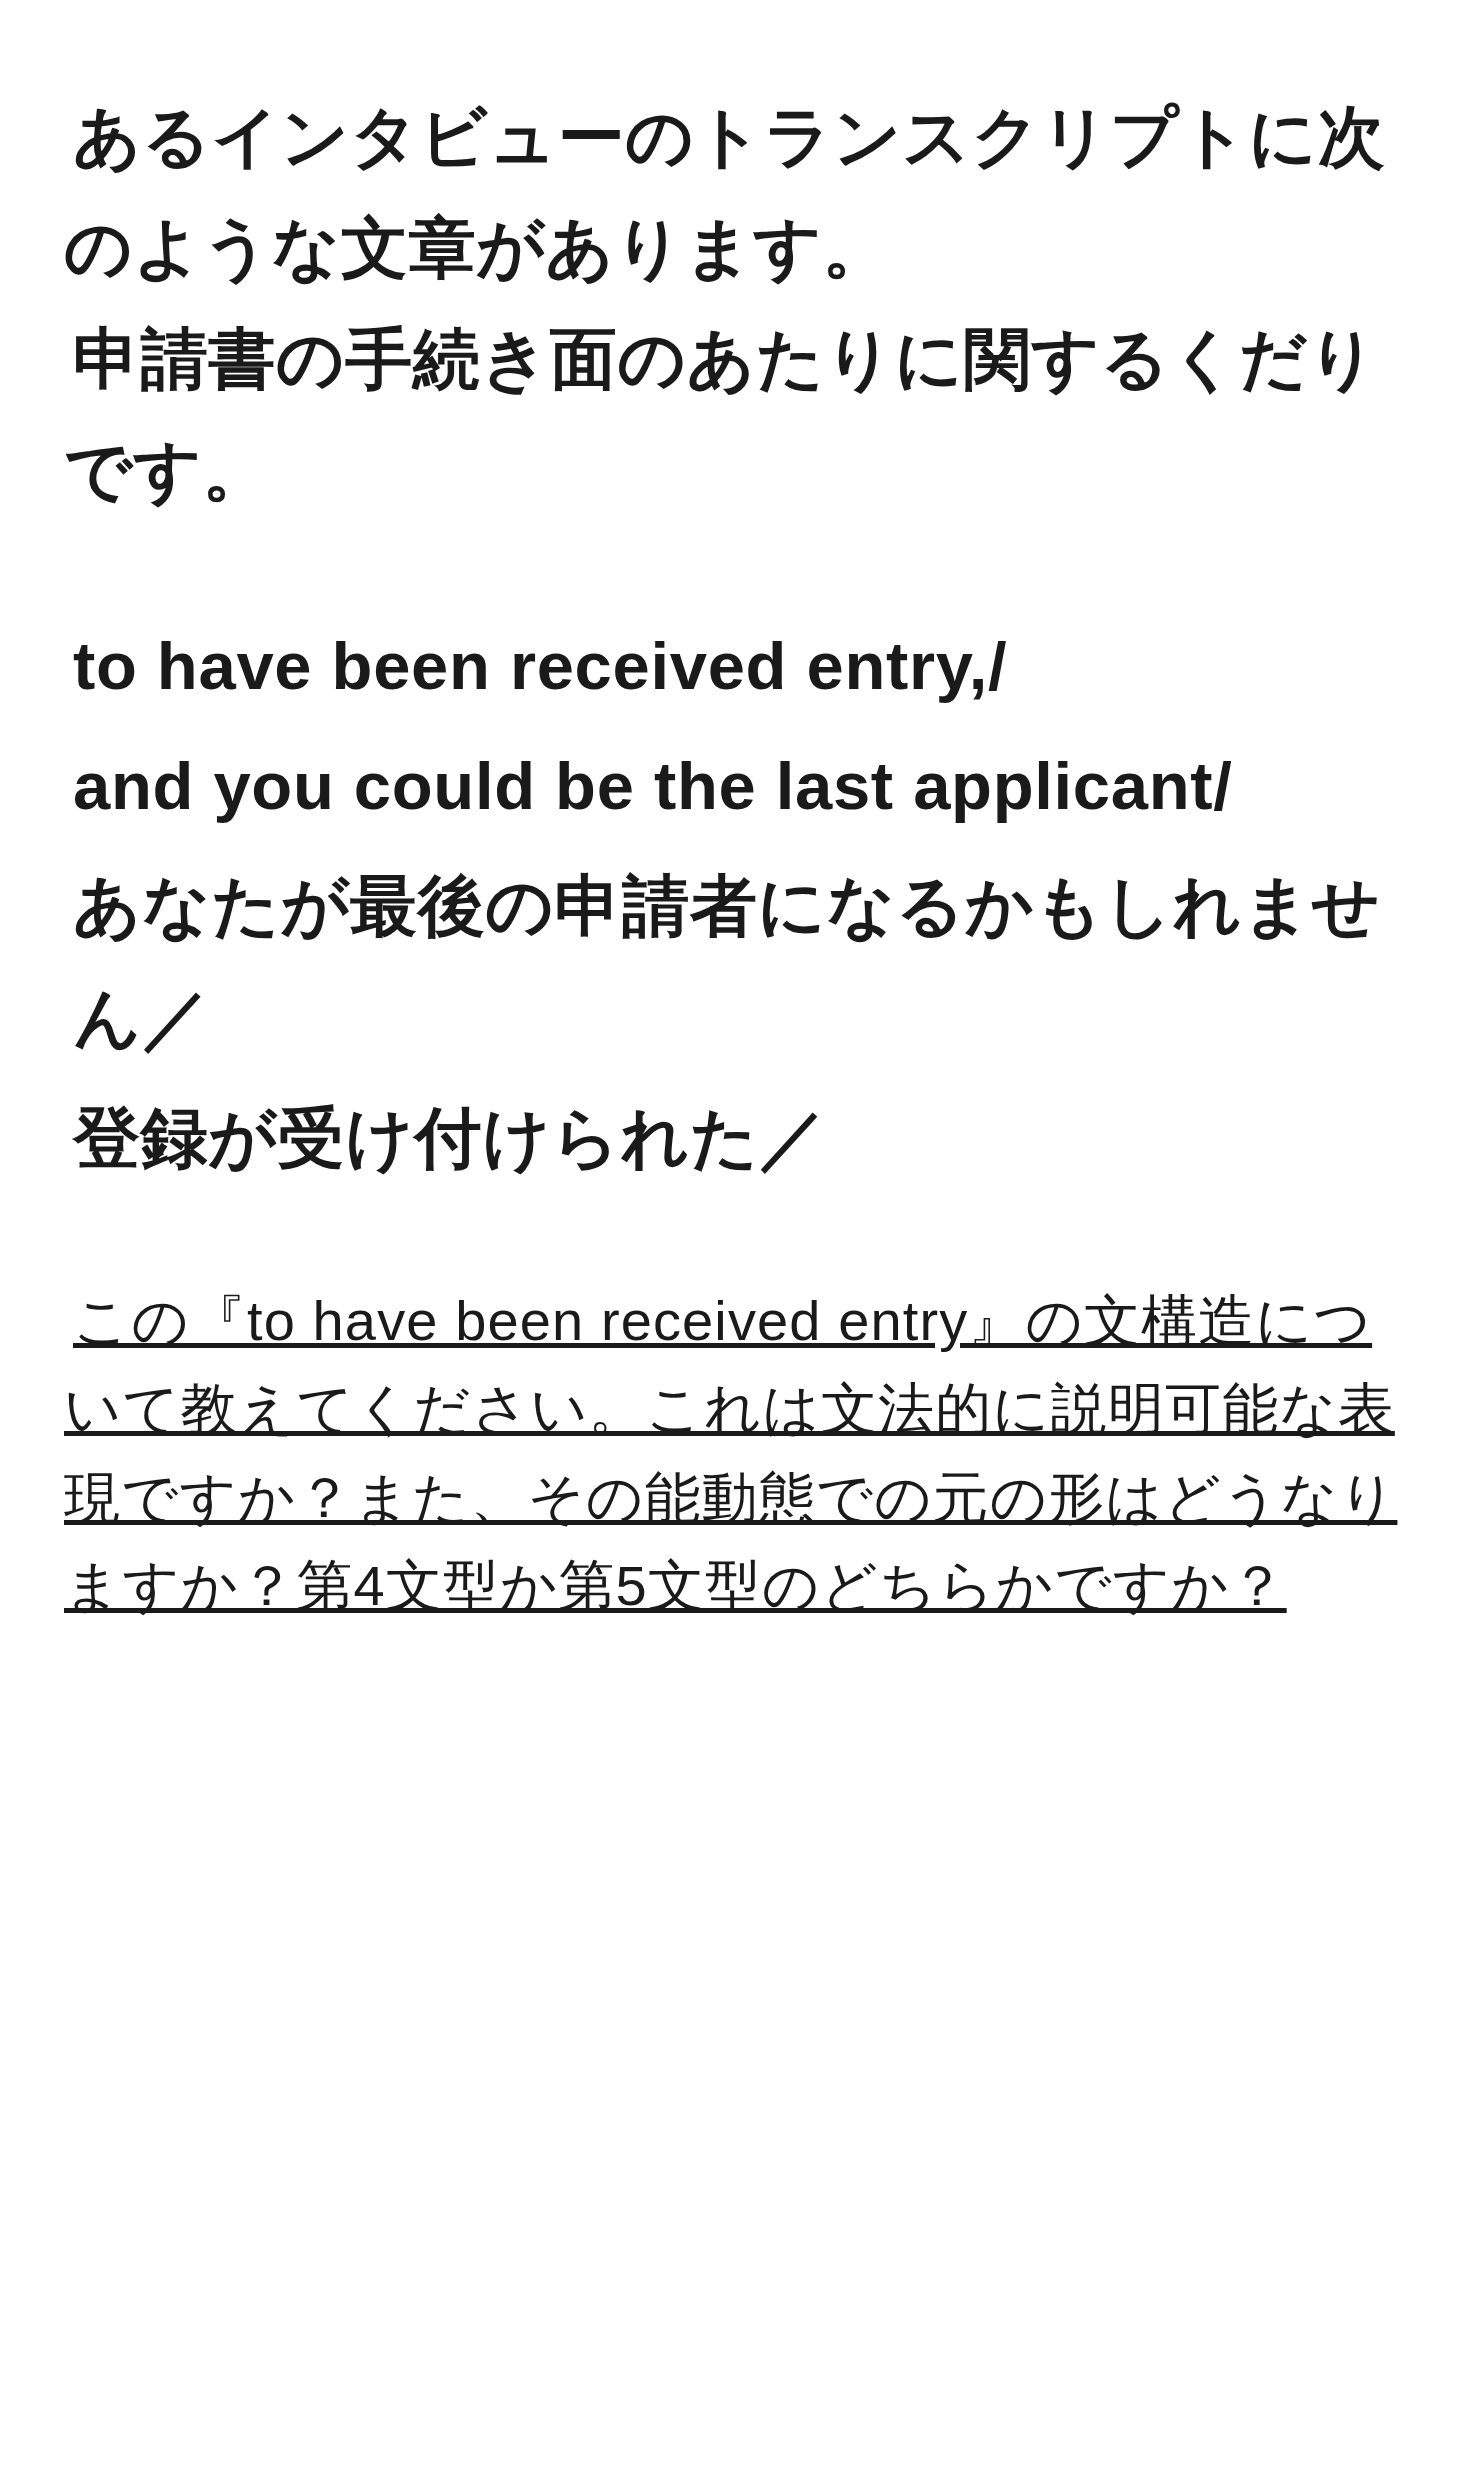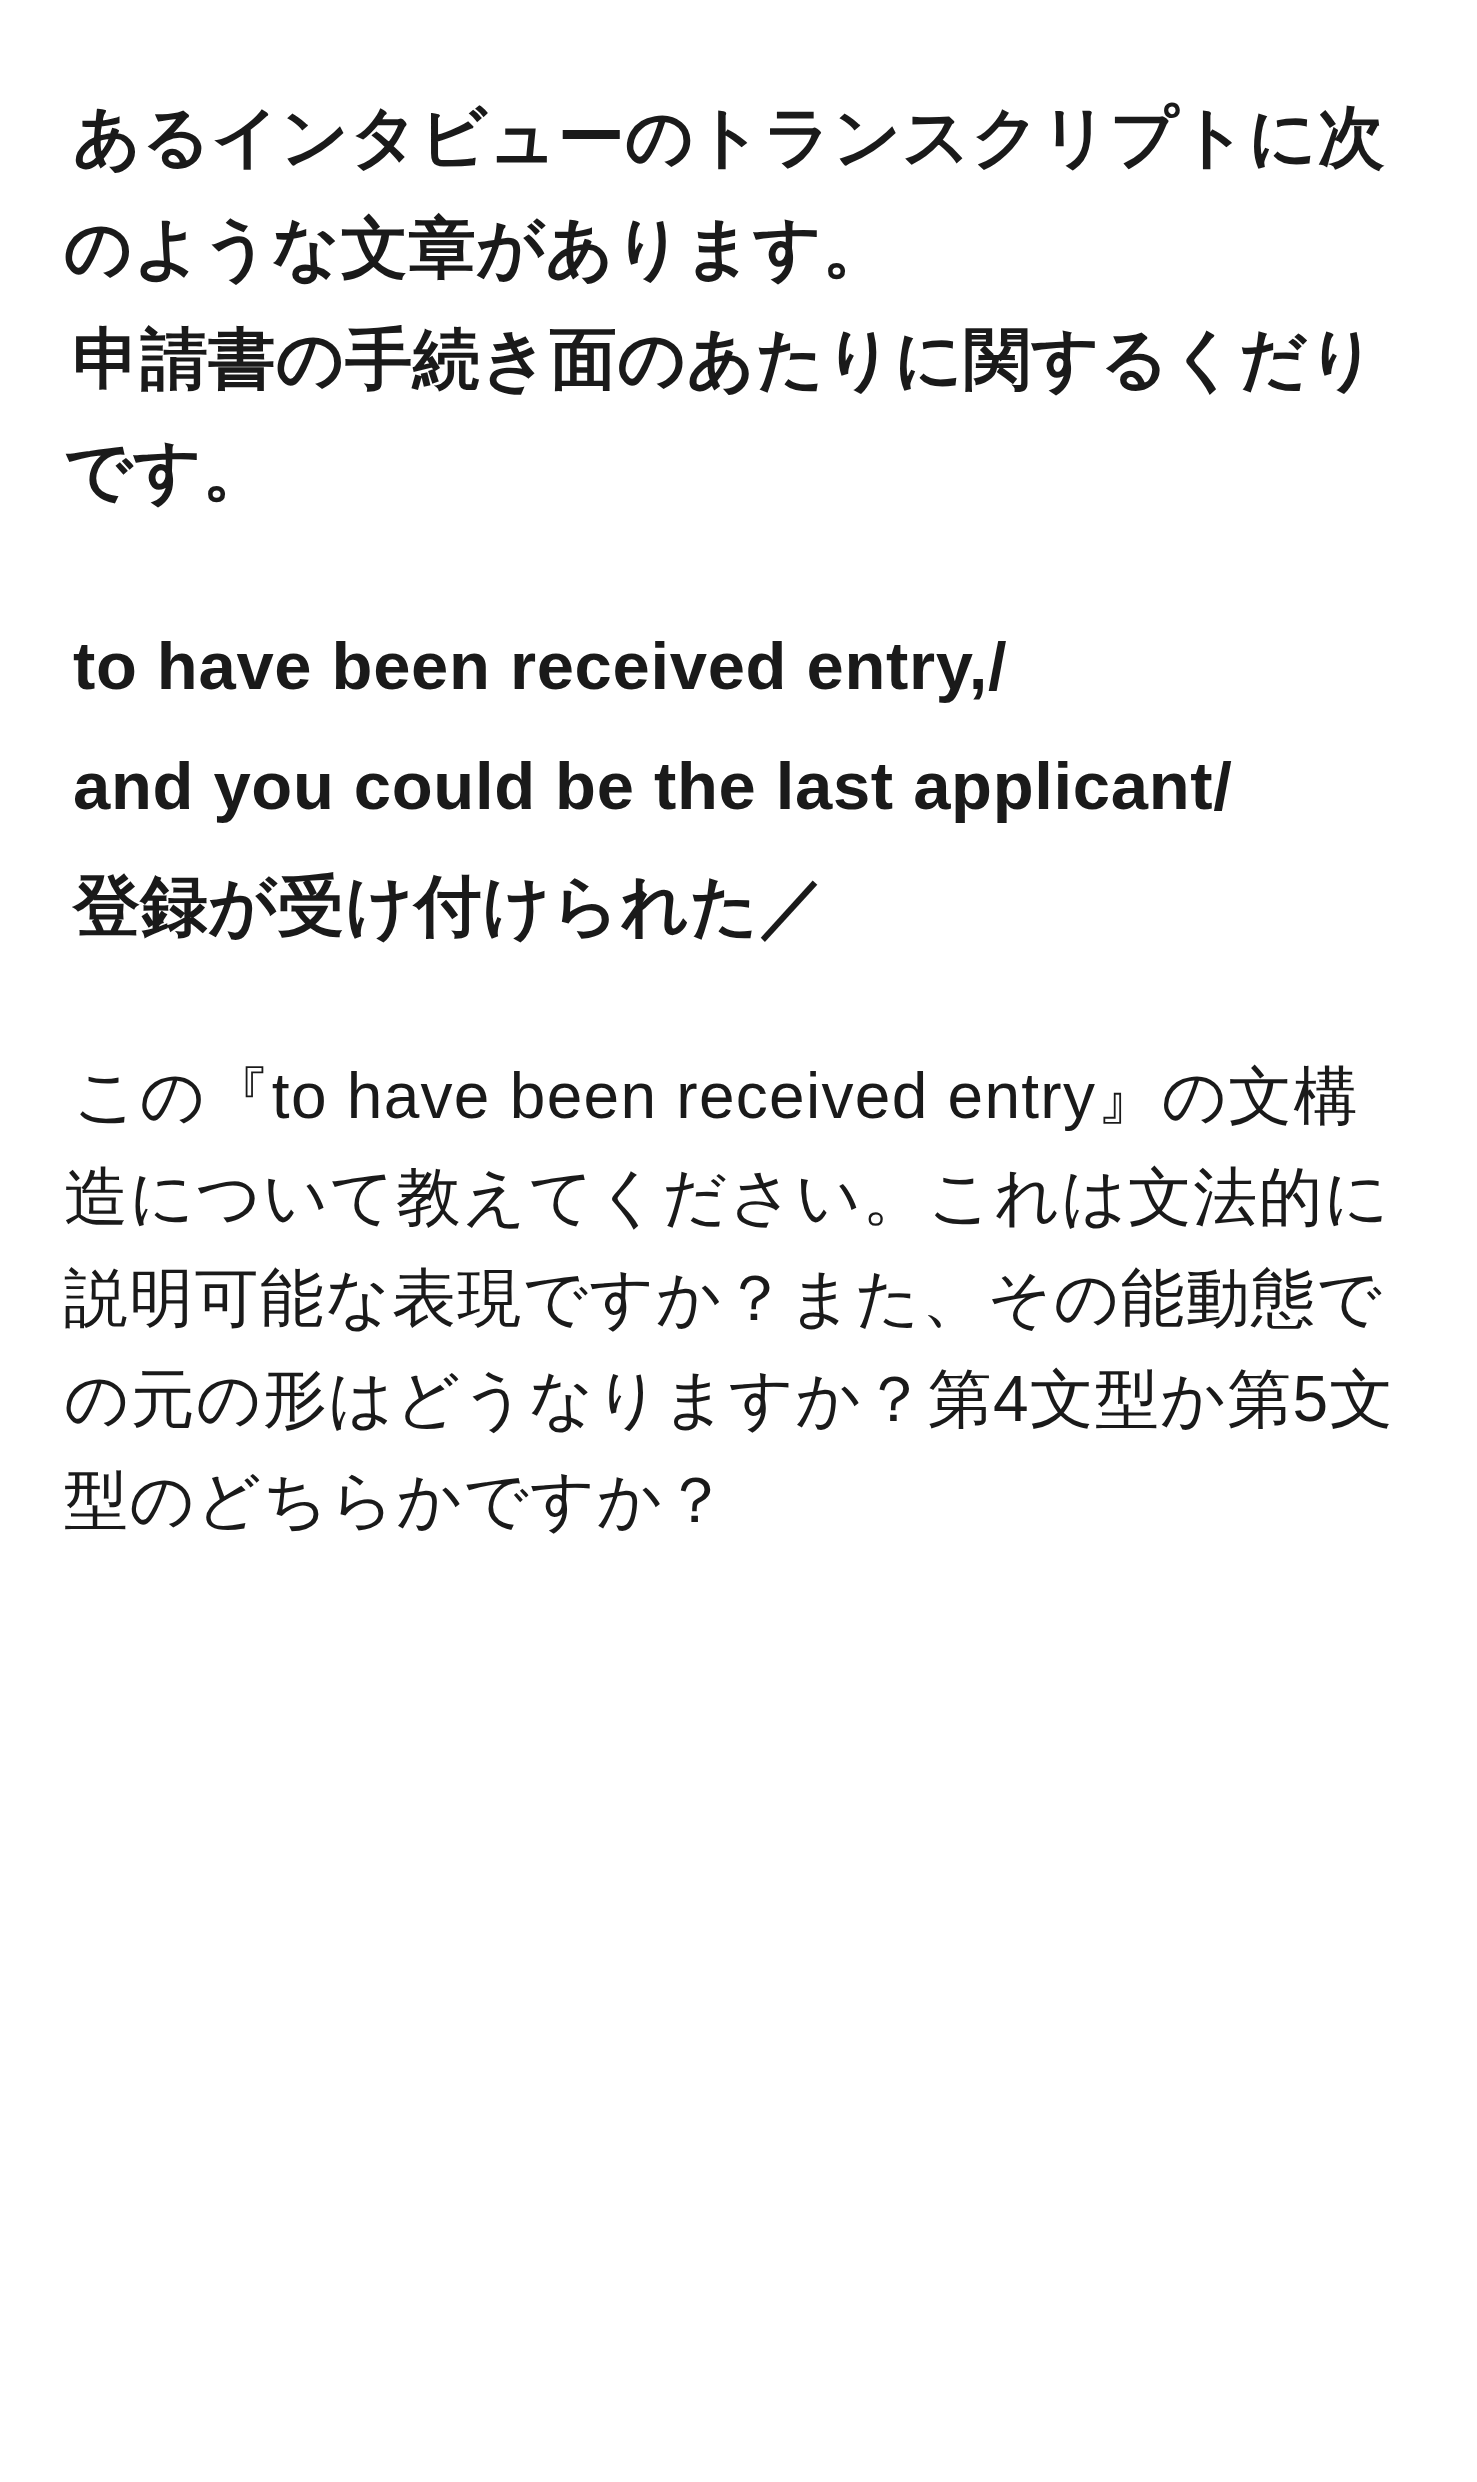--- a/index.html
+++ b/index.html
@@ -24,36 +24,38 @@
     .paragraph-2 {
       font-size: 67px;
       font-weight: 700;
       letter-spacing: 0.01em;
       margin-bottom: 84px;
     }
     .paragraph-2 .line {
       display: block;
     }
     .paragraph-3 {
-      font-size: 64px;
+      font-size: 56px;
       font-weight: 400;
       letter-spacing: 0.02em;
       line-height: 1.58;
+      text-decoration: underline;
     }
   </style>
 </head>
 <body>
 
 <div class="paragraph-1">
   <span>あるインタビューのトランスクリプトに次のような文章があります。</span><br>
   <span>申請書の手続き面のあたりに関するくだりです。</span>
 </div>
 
 <div class="paragraph-2">
   <span class="line">to have been received entry,/</span>
   <span class="line">and you could be the last applicant/</span>
+  <span class="line">あなたが最後の申請者になるかもしれません／</span>
   <span class="line">登録が受け付けられた／</span>
 </div>
 
 <div class="paragraph-3">
   <span>この『to have been received entry』の文構造について教えてください。これは文法的に説明可能な表現ですか？また、その能動態での元の形はどうなりますか？第4文型か第5文型のどちらかですか？</span>
 </div>
 
 
 </body></html>

